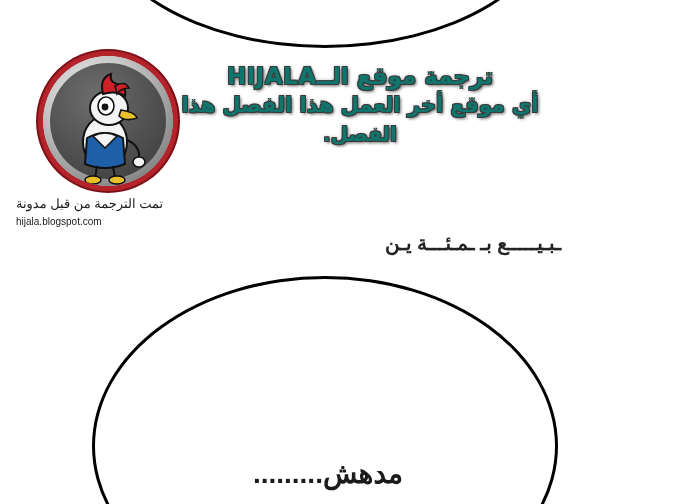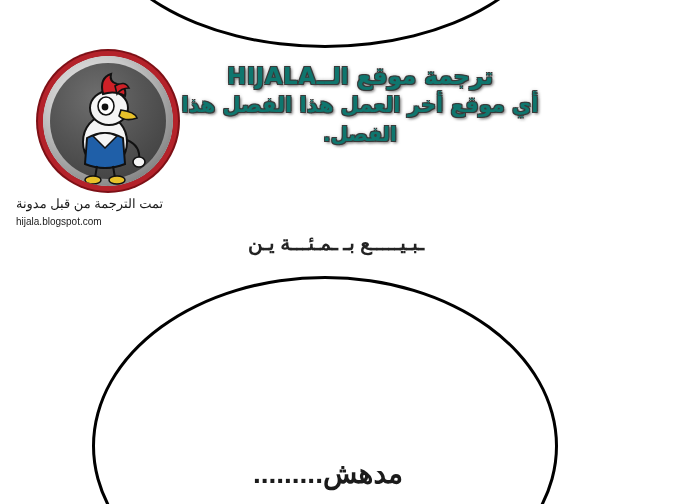--- a/index.html
+++ b/index.html
@@ -37,24 +37,23 @@
   #bubble-bottom {
     left: 92px;
     top: 276px;
     width: 466px;
     height: 340px;
   }
 
   
   .bubble-top-text {
     position: absolute;
-    left: 8px;
+    left: 0;
     top: 462px;
     width: 466px;
-    text-align: center;
     direction: rtl;
     font-size: 20px;
     color: #111111;
     font-weight: bold;
     letter-spacing: 1px;
     opacity: 0.92;
   }
 
   .bubble-bottom-text {
     position: absolute;

